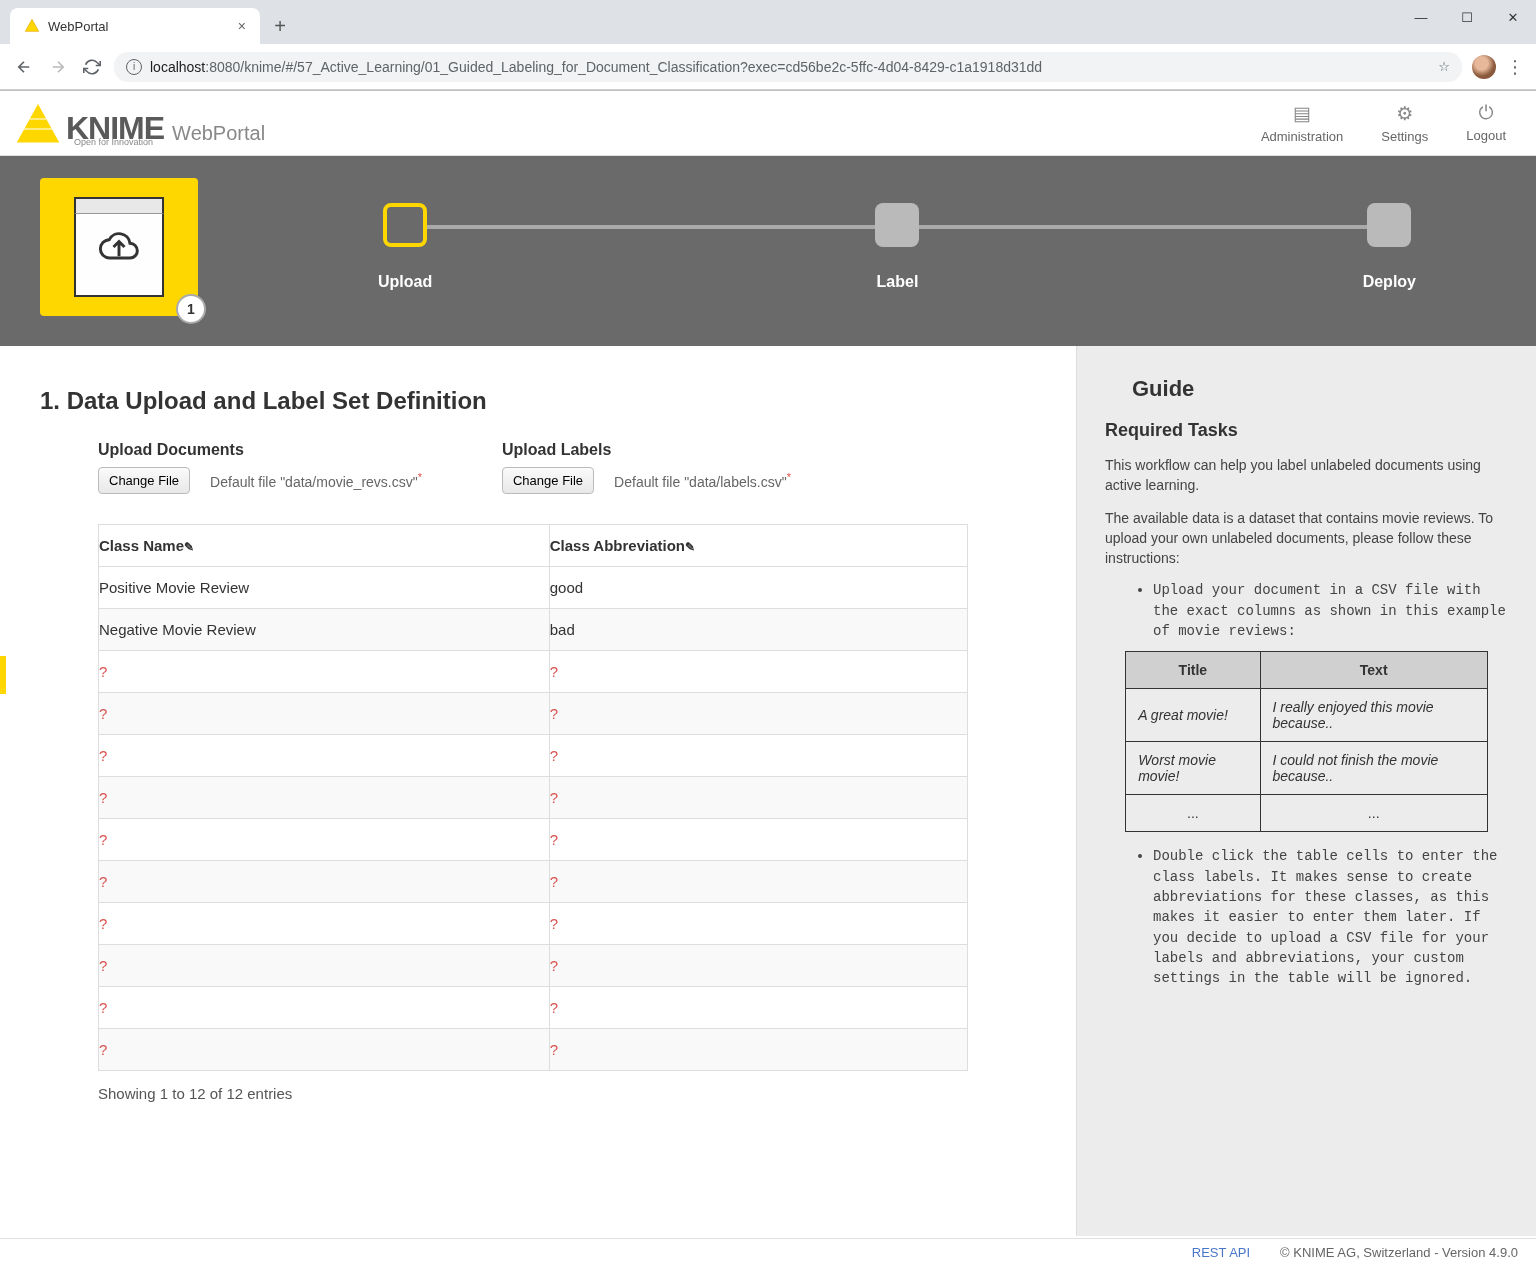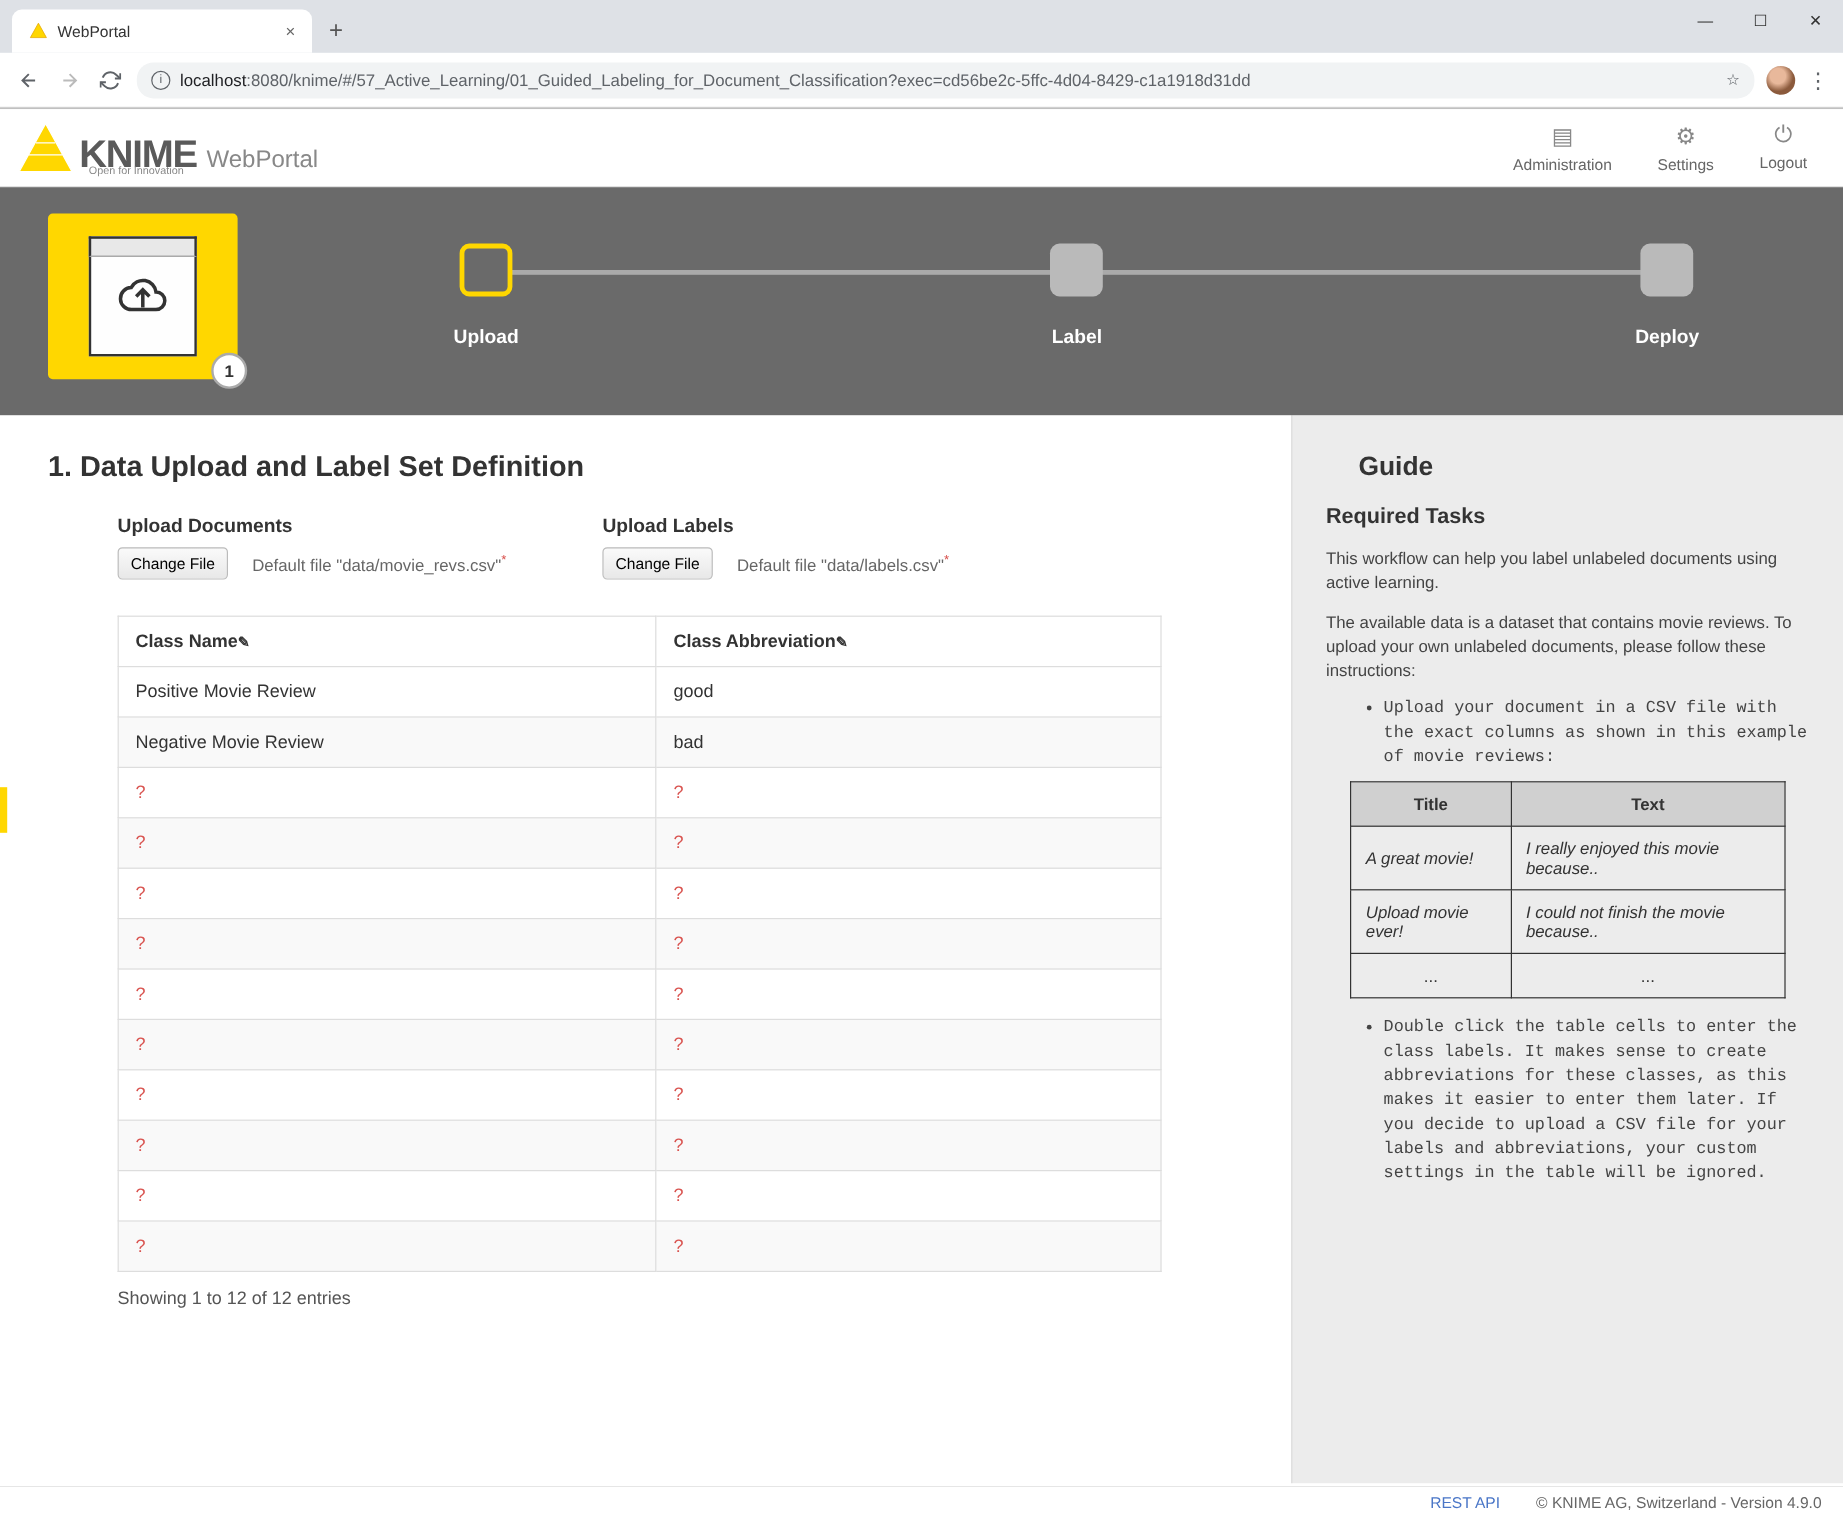--- a/index.html
+++ b/index.html
@@ -44,33 +44,33 @@
 .workflow-badge { position: absolute; bottom: -8px; right: -8px; width: 30px; height: 30px; border-radius: 50%; background: #fff; border: 2px solid #aaa; display: flex; align-items: center; justify-content: center; font-weight: bold; font-size: 14px; }
 .steps { flex: 1; display: flex; align-items: center; justify-content: space-between; margin-left: 180px; margin-right: 80px; position: relative; }
 .step-line { position: absolute; top: 22px; left: 22px; right: 22px; height: 4px; background: #aaa; z-index: 0; }
 .step { display: flex; flex-direction: column; align-items: center; gap: 26px; z-index: 1; }
 .step-box { width: 44px; height: 44px; border-radius: 8px; background: #bababa; }
 .step-box.active { background: #6a6a6a; border: 4px solid #ffd700; }
 .step-label { color: #fff; font-size: 16px; font-weight: bold; }
 
 
 .page-body { display: flex; }
-.main-col { flex: 1; padding: 30px 40px; }
+.main-col { flex: 1; padding: 30px 40px; margin-top: 11px; }
 .side-col { width: 460px; background: #ececec; padding: 30px 28px; border-left: 1px solid #ddd; min-height: 890px; }
 .page-title { font-size: 24px; font-weight: bold; margin-bottom: 26px; }
 .upload-row { display: flex; gap: 80px; margin-left: 58px; margin-bottom: 30px; }
 .upload-block h3 { font-size: 16px; font-weight: bold; margin-bottom: 8px; }
 .upload-controls { display: flex; align-items: center; gap: 20px; }
 .change-file-btn { background: linear-gradient(#fafafa, #e8e8e8); border: 1px solid #bbb; border-radius: 4px; padding: 5px 10px; font-size: 13px; cursor: pointer; }
 .default-file { font-size: 14px; color: #666; }
 .req-star { color: #d9534f; font-size: 11px; vertical-align: super; }
 
 
 .class-table { width: 100%; max-width: 870px; margin-left: 58px; border: 1px solid #ddd; border-collapse: collapse; }
-.class-table th, .class-table td { text-align: left; padding: 12px 14px; border: 1px solid #ddd; font-size: 15px; }
+.class-table th, .class-table td { text-align: left; padding: 12px 0; border: 1px solid #ddd; font-size: 15px; }
 .class-table th { background: #fff; font-weight: bold; }
 .edit-icon { font-size: 12px; cursor: pointer; }
 .class-table tbody tr:nth-child(even) { background: #f9f9f9; }
 .placeholder-q { color: #d9534f; }
 .table-footer { margin-left: 58px; margin-top: 14px; font-size: 15px; color: #555; }
 
 
 .guide-title { font-size: 22px; font-weight: bold; margin-bottom: 18px; margin-left: 27px; }
 .guide-subtitle { font-size: 18px; font-weight: bold; margin-bottom: 14px; }
 .guide-p { font-size: 14px; color: #444; line-height: 1.45; margin-bottom: 12px; }
@@ -286,21 +286,21 @@
           <th>Title</th>
           <th>Text</th>
         </tr>
       </thead>
       <tbody id="example-table-body">
           <tr>
             <td>A great movie!</td>
             <td>I really enjoyed this movie because..</td>
           </tr>
           <tr>
-            <td>Upload movie ever!</td>
+            <td>Worst movie movie!</td>
             <td>I could not finish the movie because..</td>
           </tr>
           <tr>
             <td class="dots">...</td>
             <td class="dots">...</td>
           </tr>
         </tbody>
     </table>
     <ul class="guide-list">
       <li>Double click the table cells to enter the class labels. It makes sense to create abbreviations for these classes, as this makes it easier to enter them later. If you decide to upload a CSV file for your labels and abbreviations, your custom settings in the table will be ignored.</li>

